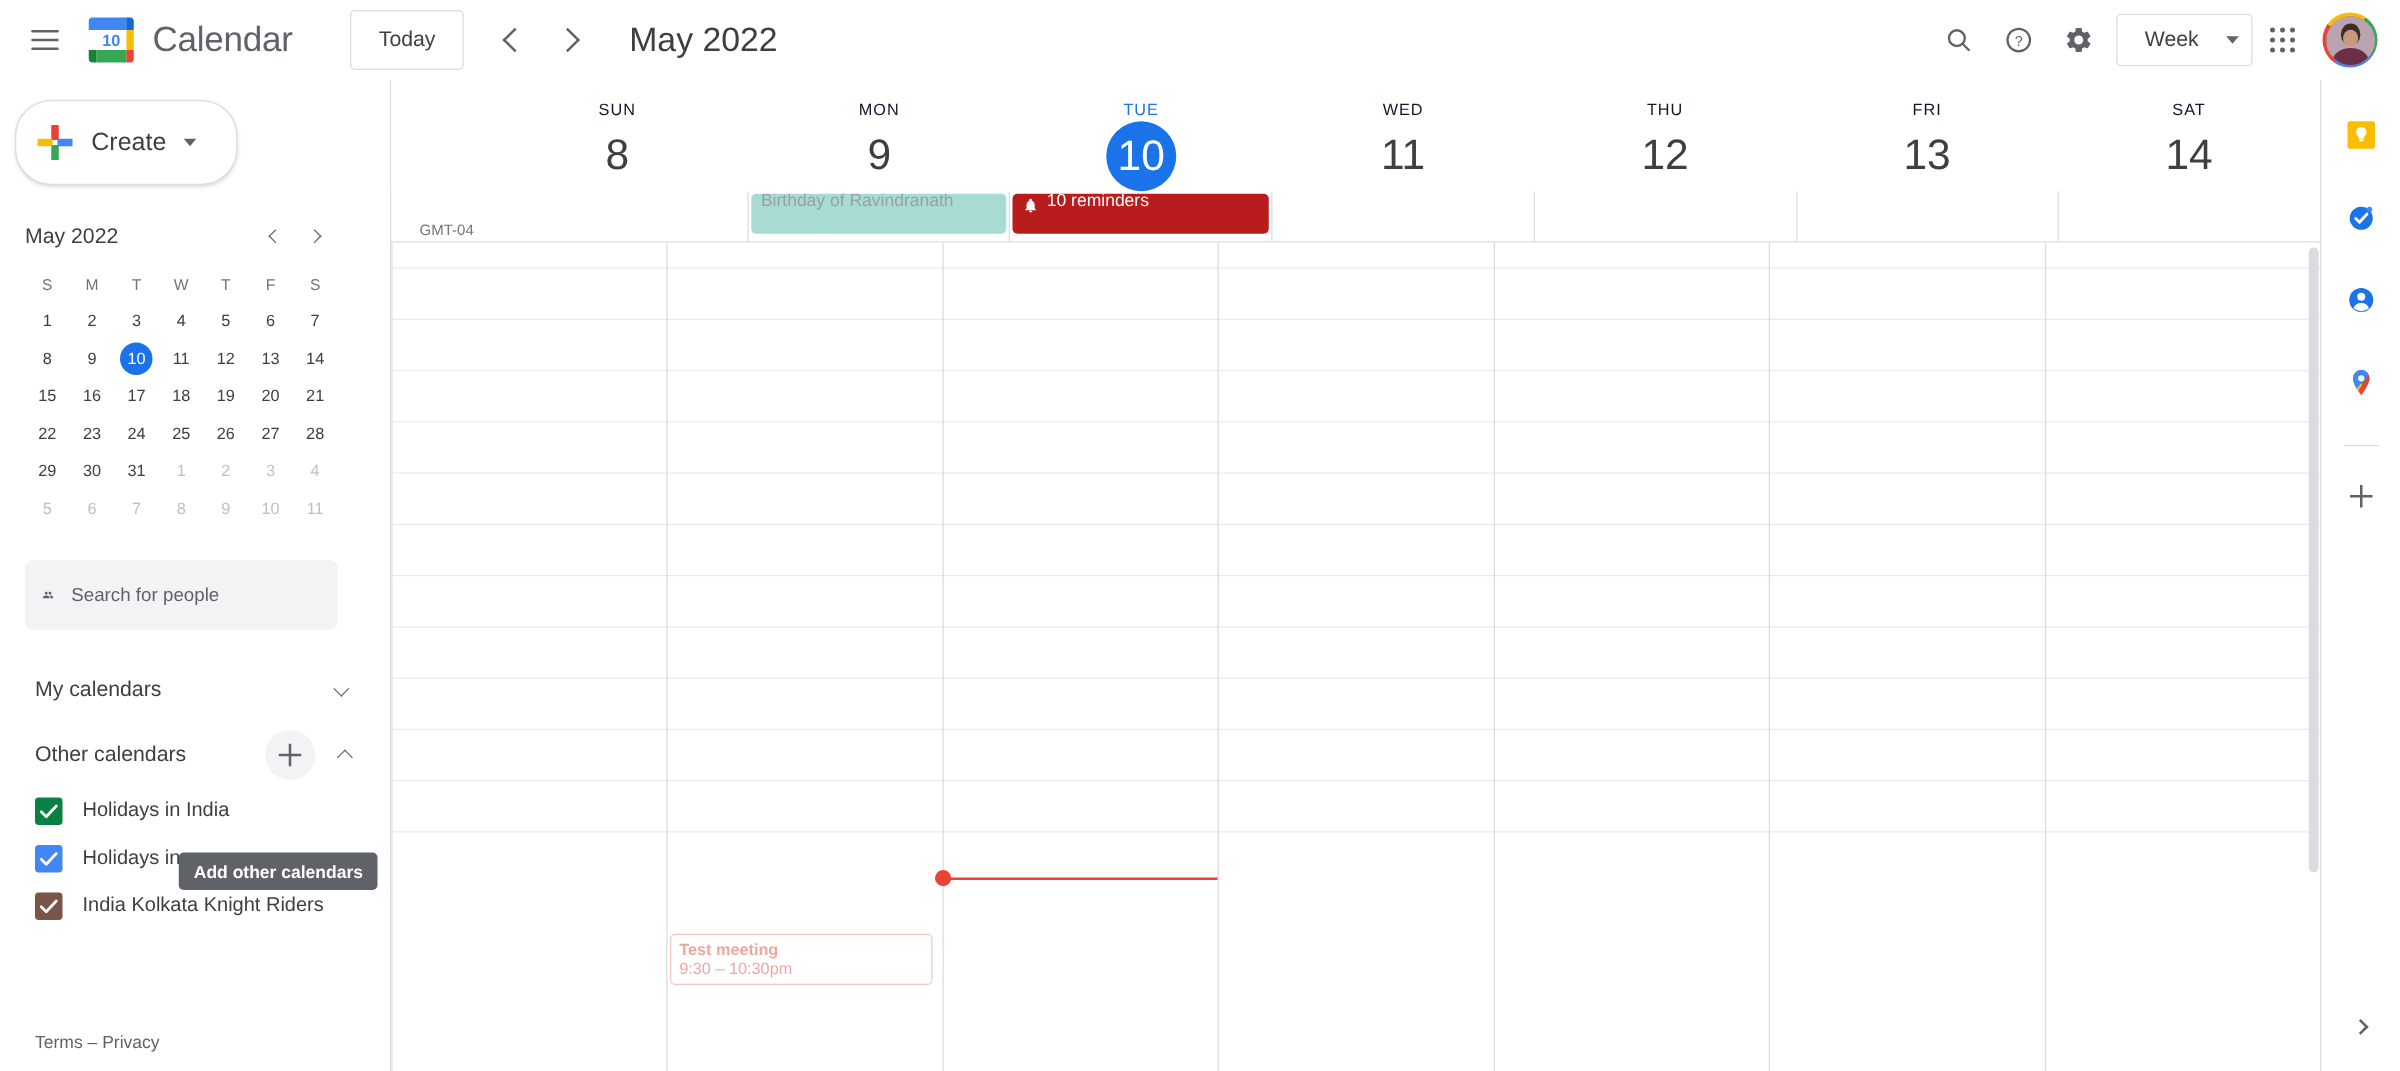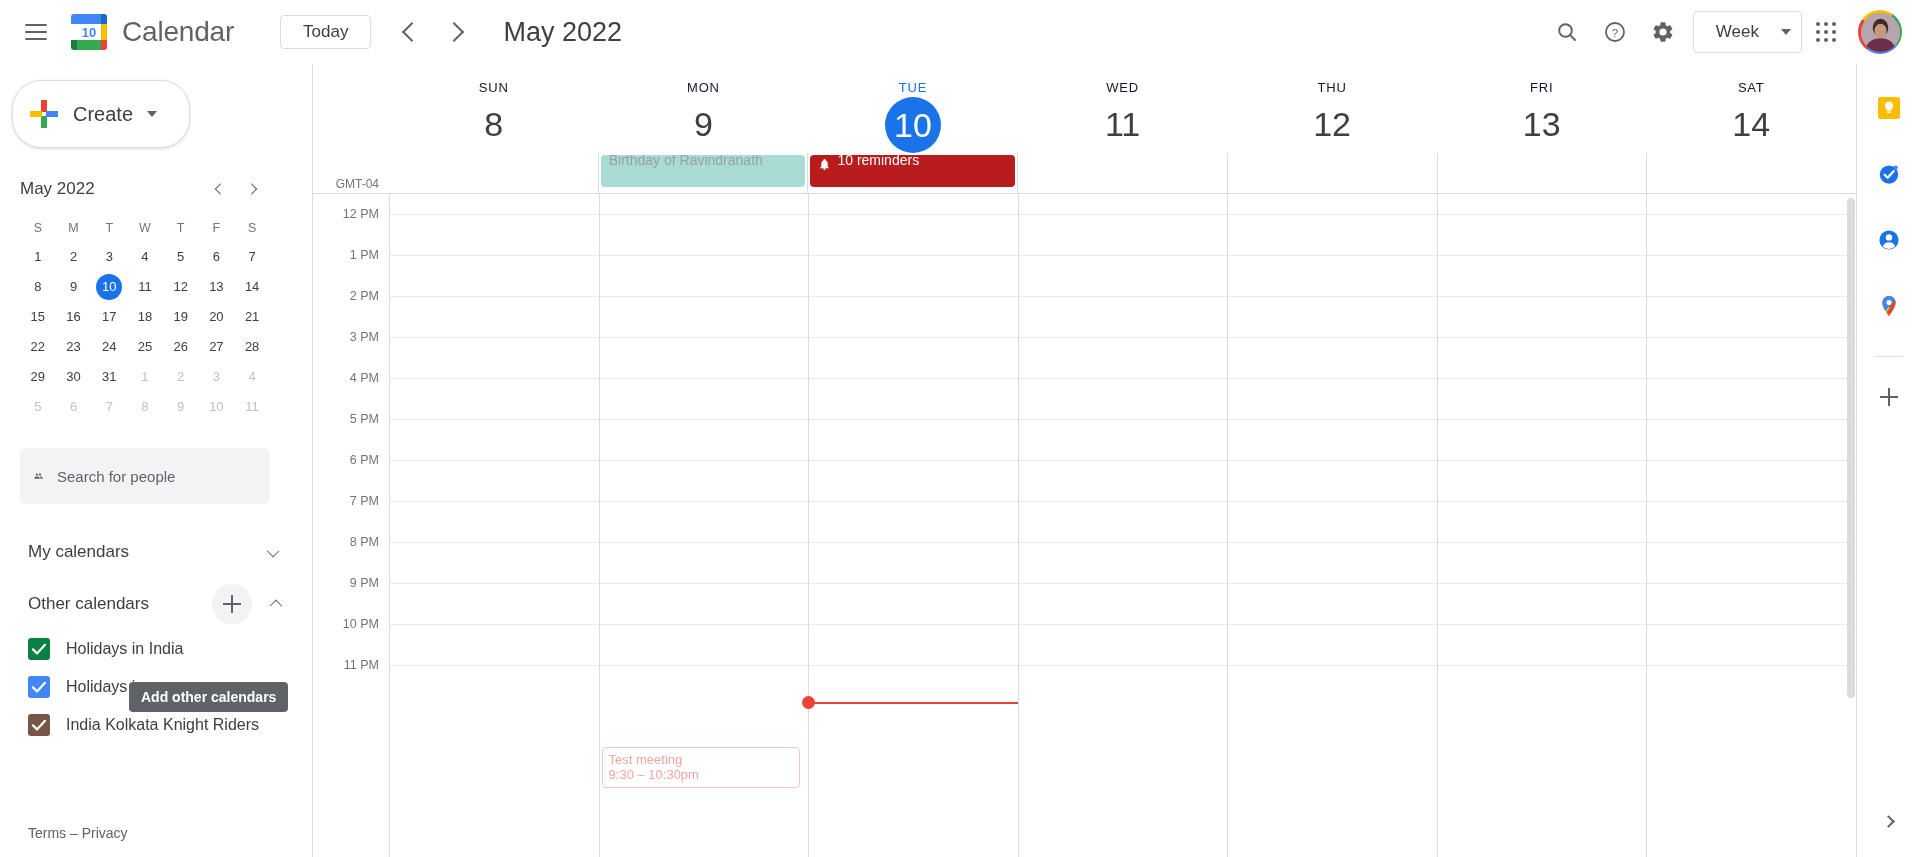--- a/index.html
+++ b/index.html
@@ -29,21 +29,21 @@
   .hamburger span:nth-child(1){ top: 0; }
   .hamburger span:nth-child(2){ top: 7px; }
   .hamburger span:nth-child(3){ top: 14px; }
 
   .cal-logo { width: 42px; height: 42px; margin: 0 6px 0 8px; position: relative; flex: 0 0 auto; }
   .logo-title {
     font-size: 28px; color: #5f6368; letter-spacing: -0.2px;
     font-weight: 400; margin-left: 6px; white-space: nowrap;
   }
   .today-btn {
-    margin-left: 46px; height: 34px; padding: 0 22px;
+    margin-left: 46px; height: 48px; padding: 0 22px;
     border: 1px solid #dadce0; border-radius: 4px; background: #fff;
     font-size: 17px; color: #3c4043; cursor: pointer; white-space: nowrap;
     font-family: "Liberation Sans", sans-serif;
   }
   .nav-arrows { display: flex; margin-left: 14px; }
   .chev { width: 14px; height: 14px; border-left: 2.3px solid #5f6368; border-bottom: 2.3px solid #5f6368; }
   .chev.left { transform: rotate(45deg) translate(2px,-2px); }
   .chev.right { transform: rotate(-135deg) translate(2px,-2px); }
   .date-title {
     font-size: 27px; color: #3c4043; font-weight: 400;
@@ -128,21 +128,21 @@
 
   .cal-item { margin: 0 10px; height: 38px; display: flex; align-items: center; padding-left: 18px; gap: 16px; border-radius: 4px; cursor: pointer; }
   .cb { width: 22px; height: 22px; border-radius: 3px; flex: 0 0 auto; position: relative; }
   .cb svg { position: absolute; inset: 0; }
   .cal-name { font-size: 16px; color: #3c4043; white-space: nowrap; }
 
   .tooltip {
     position: absolute; background: #5f6368; color: #fff;
     font-size: 14px; font-weight: 600; border-radius: 4px;
     padding: 7px 12px; white-space: nowrap; z-index: 60;
-    left: 129px; top: 618px;
+    left: 143px; top: 618px;
   }
   .footer { position: absolute; left: 28px; bottom: 16px; font-size: 14px; color: #5f6368; }
   .footer a { color: #5f6368; text-decoration: none; cursor: pointer; }
 
   
   .cal-area { flex: 1 1 auto; min-width: 0; display: flex; flex-direction: column; border-left: 1px solid #dadce0; position: relative; }
   .daynames {
     display: flex; flex: 0 0 auto; background: #fff; position: relative; z-index: 10;
   }
   .gutter { width: 76px; flex: 0 0 76px; }
@@ -182,21 +182,21 @@
 
   .event {
     position: absolute; left: 2px; right: 8px; border-radius: 4px;
     padding: 4px 6px; font-size: 13px; line-height: 15px; cursor: pointer;
     overflow: hidden;
   }
   .event.declined {
     background: #fff; border: 1px solid #f4c7c3; color: #f0a6a0;
   }
   .event .ev-title { font-weight: 700; }
-  .event.declined .ev-title { font-weight: 400; color: #f0a6a0; }
+  .event.declined .ev-title { font-weight: 700; color: #f0a6a0; }
   .event .ev-time { color: #f0a6a0; }
 
   .now-line { position: absolute; height: 0; border-top: 2.5px solid #ea4335; z-index: 20; }
   .now-dot { position: absolute; width: 13px; height: 13px; border-radius: 50%; background: #ea4335; z-index: 21; }
 
   .vscroll {
     position: absolute; right: 1px; top: 4px; bottom: 4px; width: 8px;
     background: transparent; z-index: 25;
   }
   .vscroll .thumb { position: absolute; left: 0; width: 8px; border-radius: 4px; background: #dadce0; }
@@ -615,34 +615,20 @@
             </div>
             <div class="ad-col"></div>
             <div class="ad-col"></div>
             <div class="ad-col"></div>
             <div class="ad-col"></div>
           </div>
       </div>
 
       <div class="scroll-area">
         <div class="grid-inner">
-          <div class="time-gutter" id="time-gutter">
-              <div class="tlabel" style="top: 20px;">12 PM</div>
-              <div class="tlabel" style="top: 61px;">1 PM</div>
-              <div class="tlabel" style="top: 102px;">2 PM</div>
-              <div class="tlabel" style="top: 143px;">3 PM</div>
-              <div class="tlabel" style="top: 184px;">4 PM</div>
-              <div class="tlabel" style="top: 225px;">5 PM</div>
-              <div class="tlabel" style="top: 266px;">6 PM</div>
-              <div class="tlabel" style="top: 307px;">7 PM</div>
-              <div class="tlabel" style="top: 348px;">8 PM</div>
-              <div class="tlabel" style="top: 389px;">9 PM</div>
-              <div class="tlabel" style="top: 430px;">10 PM</div>
-              <div class="tlabel" style="top: 471px;">11 PM</div>
-            </div>
           <div class="days-grid" id="days-grid">
               <div class="hline" style="top: 20px;"></div>
               <div class="hline" style="top: 61px;"></div>
               <div class="hline" style="top: 102px;"></div>
               <div class="hline" style="top: 143px;"></div>
               <div class="hline" style="top: 184px;"></div>
               <div class="hline" style="top: 225px;"></div>
               <div class="hline" style="top: 266px;"></div>
               <div class="hline" style="top: 307px;"></div>
               <div class="hline" style="top: 348px;"></div>

